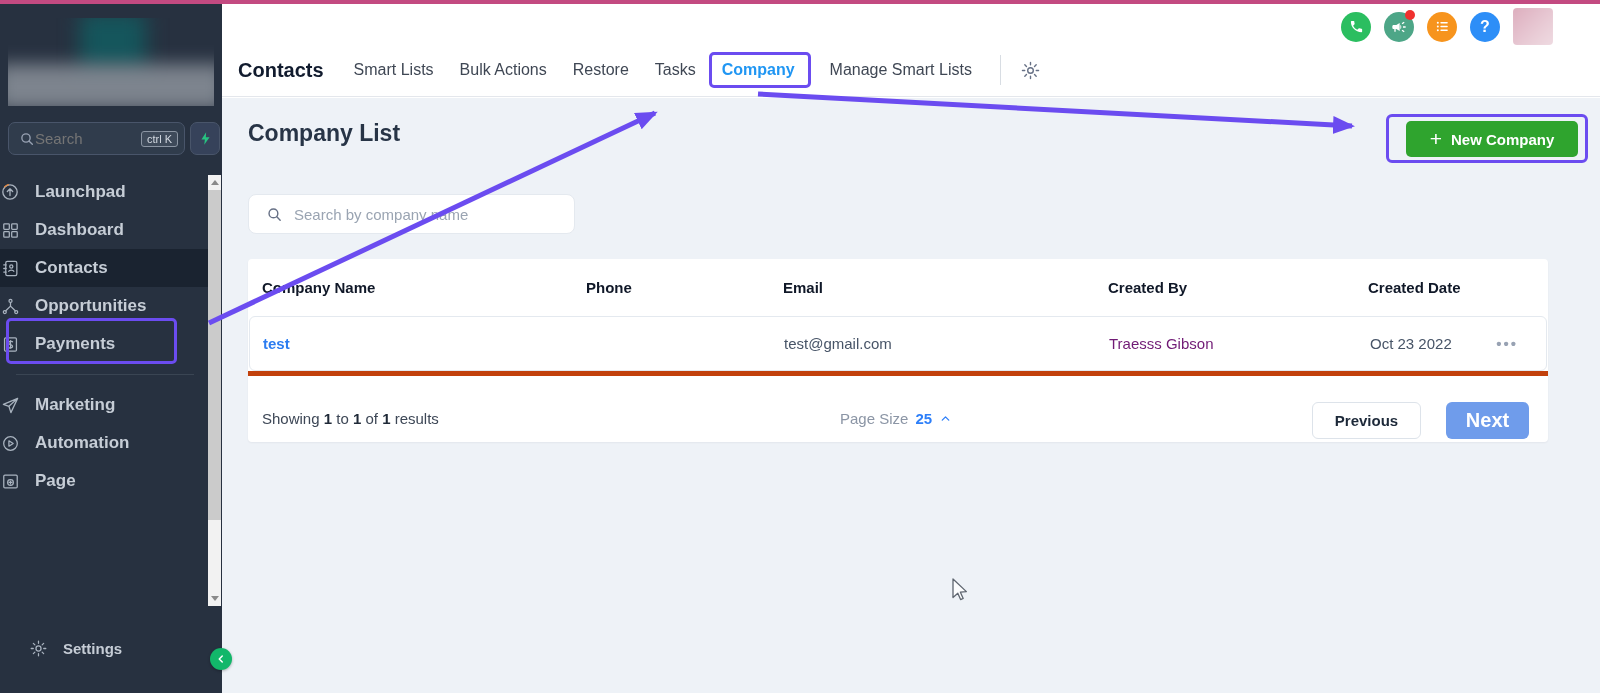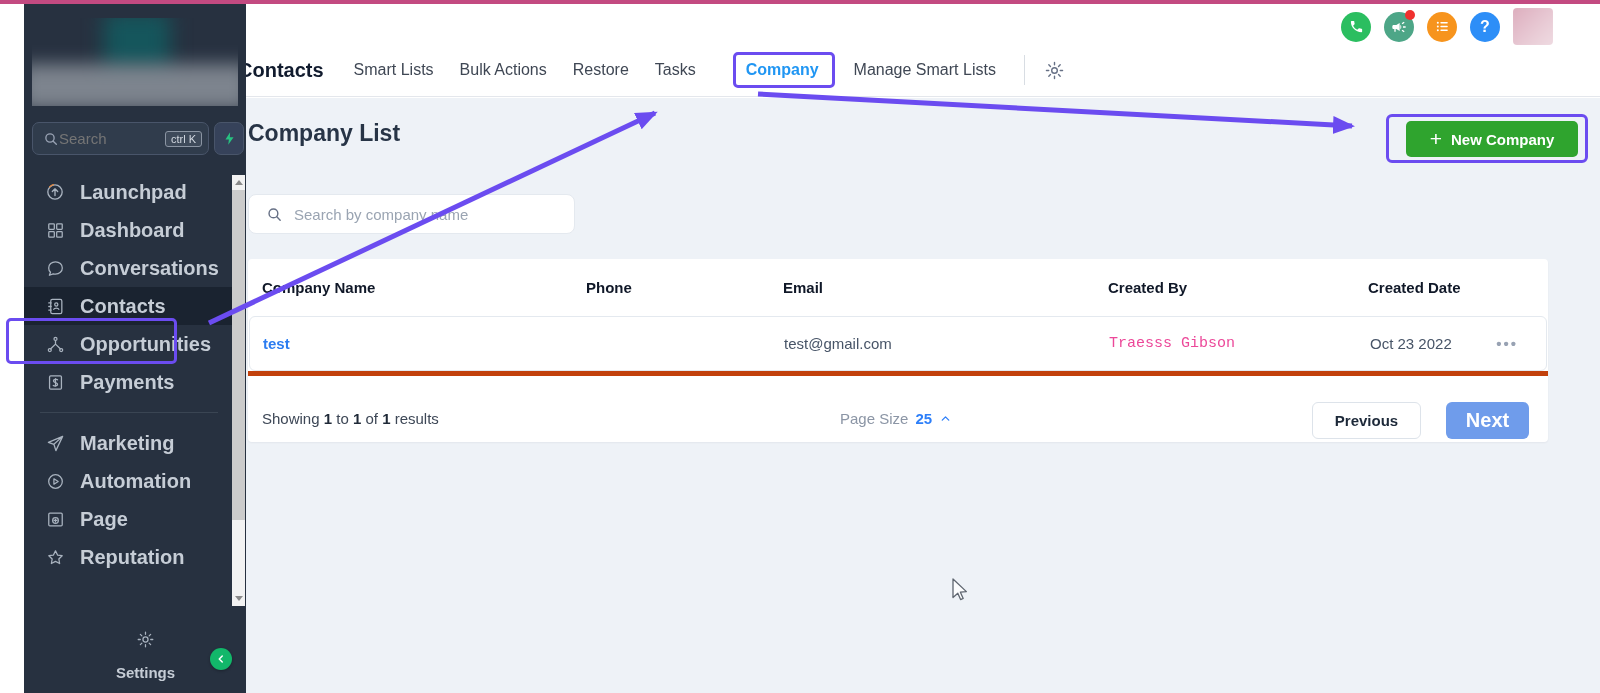--- a/index.html
+++ b/index.html
@@ -3,53 +3,53 @@
 <meta charset="utf-8">
 <style>
   * { margin:0; padding:0; box-sizing:border-box; }
   html,body { width:1600px; height:693px; font-family:"Liberation Sans",sans-serif; background:#fff; overflow:hidden; }
   .page { position:relative; width:1600px; height:693px; background:#fff; overflow:hidden; }
 
   
   .topbar { position:absolute; left:0; top:0; width:1600px; height:4px; background:#C34A81; z-index:5; }
 
   
-  .sidebar { position:absolute; left:0; top:4px; width:222px; height:689px; background:#273140; z-index:10;margin-left:24px; }
+  .sidebar { position:absolute; left:0; top:4px; width:222px; height:689px; background:#273140; z-index:10; }
   .logo-wrap { position:absolute; left:8px; top:14px; width:206px; height:88px; overflow:hidden; }
   .logo-blob-teal { position:absolute; left:72px; top:-6px; width:66px; height:56px; background:#15565c; filter:blur(10px); }
   .logo-blob-gray { position:absolute; left:-12px; top:46px; width:230px; height:46px; background:#9aa0a8; opacity:.75; filter:blur(9px); }
 
   .side-search { position:absolute; left:8px; top:118px; width:177px; height:33px; background:#303c4c; border:1px solid #49556a; border-radius:7px; display:flex; align-items:center; padding:0 6px 0 10px; }
   .side-search input { flex:1; border:none; outline:none; background:transparent; color:#93a0b0; font-size:15px; min-width:0; }
   .kbd-badge { font-size:11px; color:#d3d9e1; background:#3e4a5a; border:1px solid #8b95a3; border-radius:3px; padding:1px 5px; white-space:nowrap; }
   .bolt-btn { position:absolute; left:190px; top:118px; width:30px; height:33px; background:#36425a; border:1px solid #49556a; border-radius:7px; display:flex; align-items:center; justify-content:center; }
 
   .nav-scroll { position:absolute; left:0; top:169px; width:222px; height:433px; overflow:hidden; }
-  .nav-item { position:relative; height:38px; display:flex; align-items:center; gap:15px; padding-left:21px; color:#c6cdd6; font-size:20px; font-weight:600; cursor:pointer; width:208px; }
+  .nav-item { position:relative; height:38px; display:flex; align-items:center; gap:15px; color:#c6cdd6; font-size:17px; font-weight:600; cursor:pointer; width:208px; }
   .nav-item.active { background:#1a2330; }
   .nav-divider { height:1px; background:#3a4553; margin:11px 14px 11px 16px; width:178px; }
   .nav-icon { width:20px; height:20px; flex:0 0 20px; display:flex; align-items:center; justify-content:center; }
   .nav-icon svg { stroke:#a9b3bf; fill:none; stroke-width:1.6; stroke-linecap:round; stroke-linejoin:round; }
 
   .side-scrollbar { position:absolute; left:208px; top:171px; width:13px; height:431px; background:#f2f2f2; }
   .sb-arrow { position:absolute; left:0; width:13px; height:13px; display:flex; align-items:center; justify-content:center; }
   .sb-arrow.up { top:1px; } .sb-arrow.down { bottom:1px; }
   .tri-up { width:0; height:0; border-left:4px solid transparent; border-right:4px solid transparent; border-bottom:5px solid #8a8a8a; }
   .tri-down { width:0; height:0; border-left:4px solid transparent; border-right:4px solid transparent; border-top:5px solid #8a8a8a; }
   .sb-thumb { position:absolute; left:0; top:15px; width:13px; height:330px; background:#cbcbcb; }
 
-  .settings-item { position:absolute; left:0; top:625px; width:222px; height:38px; display:flex; align-items:center; gap:15px; padding-left:21px; color:#c6cdd6; font-size:15px; font-weight:600; cursor:pointer;flex-direction:column; }
+  .settings-item { position:absolute; left:0; top:625px; width:222px; height:38px; display:flex; align-items:center; gap:15px; padding-left:28px; color:#c6cdd6; font-size:15px; font-weight:600; cursor:pointer; }
   .collapse-btn { position:absolute; left:210px; top:648px; width:22px; height:22px; border-radius:50%; background:#12B76A; display:flex; align-items:center; justify-content:center; z-index:30; box-shadow:0 1px 3px rgba(0,0,0,.3); }
 
   
   .topnav { position:absolute; left:222px; top:4px; width:1378px; height:93px; background:#fff; border-bottom:1px solid #e4e7ec; z-index:8; }
   .tabs-row { position:absolute; left:16px; top:40px; height:52px; display:flex; align-items:center; }
   .page-title { font-size:20px; font-weight:700; color:#111B2E; margin-right:30px; }
   .tab { font-size:16px; color:#3F4754; font-weight:500; margin-right:26px; cursor:pointer; white-space:nowrap; }
-  .tab.active { color:#2096F3; font-weight:600; position:relative; margin-left:24px; margin-right:35px; }
+  .tab.active { color:#2096F3; font-weight:600; position:relative; margin-left:0; margin-right:35px; }
   .tab-box { position:absolute; left:-13px; right:-16px; top:-9px; bottom:-9px; border:3px solid #6B4CF0; border-radius:5px; pointer-events:none; }
   .tab-divider { width:1px; height:30px; background:#d8dde3; margin:0 18px 0 2px; }
   .gear-btn { width:24px; height:24px; display:flex; align-items:center; justify-content:center; cursor:pointer; }
   .gear-btn svg { stroke:#667085; fill:none; stroke-width:1.6; stroke-linecap:round; }
 
   .header-icons { position:absolute; right:47px; top:4px; display:flex; align-items:center; gap:13px; }
   .hicon { width:30px; height:30px; border-radius:50%; display:flex; align-items:center; justify-content:center; position:relative; cursor:pointer; }
   .hicon .dot { position:absolute; right:-1px; top:-2px; width:10px; height:10px; border-radius:50%; background:#F0312E; }
   .hicon .qmark { color:#fff; font-weight:700; font-size:16px; }
   .avatar { width:40px; height:37px; border-radius:4px; overflow:hidden; position:relative; cursor:pointer; }
@@ -62,21 +62,21 @@
   .search-box { position:absolute; left:26px; top:96px; width:327px; height:40px; background:#fff; border:1px solid #e4e9ef; border-radius:8px; display:flex; align-items:center; padding:0 12px 0 17px; gap:11px; }
   .search-box input { flex:1; border:none; outline:none; font-size:15px; color:#475467; background:transparent; min-width:0; }
   .search-box input::placeholder { color:#9aa4b2; }
 
   .table-card { position:absolute; left:26px; top:161px; width:1300px; height:183px; background:#fff; border-radius:4px; box-shadow:0 1px 2px rgba(16,24,40,.05); }
   .thead { position:absolute; left:0; top:0; width:100%; height:57px; }
   .th { position:absolute; top:0; height:57px; display:flex; align-items:center; font-size:15px; font-weight:700; color:#101828; }
   .trow { position:absolute; left:1px; right:1px; top:57px; height:55px; background:#fff; border:1px solid #e4e9ef; border-radius:6px; }
   .td { position:absolute; top:0; height:53px; display:flex; align-items:center; font-size:15px; color:#475467; }
   .td.link { color:#2B7CF0; font-weight:600; cursor:pointer; }
-  .td.muted { color:#ec4899;font-family:Liberation Mono, monospace; }
+  .td.muted { color:#701a75; }
   .row-actions { position:absolute; right:28px; top:0; height:53px; display:flex; align-items:center; color:#98A2B3; font-size:15px; font-weight:700; letter-spacing:2px; cursor:pointer; }
 
   .tfoot { position:absolute; left:0; right:0; top:112px; bottom:0; border-top:5px solid #c2410c; }
   .showing { position:absolute; left:14px; top:34px; font-size:15px; color:#3d4756; }
   .showing b { font-weight:700; color:#1f2937; }
   .pagesize { position:absolute; left:592px; top:34px; font-size:15px; color:#8B95A5; display:flex; align-items:center; gap:7px; cursor:pointer; }
   .pagesize .val { color:#2D7FF9;font-weight:bold; }
   .btn-prev { position:absolute; left:1064px; top:26px; width:109px; height:37px; background:#fff; border:1px solid #dde3ea; border-radius:6px; font-size:15px; font-weight:700; color:#1D2939; cursor:pointer; font-family:inherit; }
   .btn-next { position:absolute; left:1198px; top:26px; width:83px; height:37px; background:#6F9CEB; border:none; border-radius:6px; font-size:20px; font-weight:700; color:#fff; cursor:pointer; font-family:inherit; }
 
@@ -136,28 +136,20 @@
         <span class="nav-icon">
           <svg width="19" height="19" viewBox="0 0 24 24">
               <rect x="3.5" y="3.5" width="7" height="7" rx="1"></rect>
               <rect x="13.5" y="3.5" width="7" height="7" rx="1"></rect>
               <rect x="3.5" y="13.5" width="7" height="7" rx="1"></rect>
               <rect x="13.5" y="13.5" width="7" height="7" rx="1"></rect>
             </svg>
         </span>
         <span>Dashboard</span>
       </div>
-      <div class="nav-item">
-        <span class="nav-icon">
-          <svg width="19" height="19" viewBox="0 0 24 24">
-              <path d="M12 3.5c4.9 0 8.6 3.4 8.6 7.8s-3.7 7.8-8.6 7.8c-1 0-2-.14-2.9-.4L4.3 20.5l1.4-3.7c-1.5-1.4-2.3-3.3-2.3-5.5 0-4.4 3.7-7.8 8.6-7.8z"></path>
-            </svg>
-        </span>
-        <span>Conversations</span>
-      </div>
       <div class="nav-item active">
         <span class="nav-icon">
           <svg width="19" height="19" viewBox="0 0 24 24">
               <rect x="6" y="3" width="14" height="18" rx="2"></rect>
               <path d="M3.5 7.5 h3 M3.5 12 h3 M3.5 16.5 h3"></path>
               <circle cx="13" cy="9.5" r="2"></circle>
               <path d="M9.8 15.6 c.8-1.9 5.6-1.9 6.4 0"></path>
             </svg>
         </span>
         <span>Contacts</span>
@@ -202,28 +194,20 @@
       </div>
       <div class="nav-item">
         <span class="nav-icon">
           <svg width="19" height="19" viewBox="0 0 24 24">
               <rect x="3.5" y="4" width="17" height="16" rx="1.5"></rect>
               <circle cx="12" cy="13.2" r="3.6"></circle>
               <path d="M12 11.4 v3.6 M10.2 13.2 h3.6"></path>
             </svg>
         </span>
         <span>Page</span>
-      </div>
-      <div class="nav-item">
-        <span class="nav-icon">
-          <svg width="19" height="19" viewBox="0 0 24 24">
-              <path d="M12 3.6 l2.6 5.3 5.8.8 -4.2 4.1 1 5.8 L12 16.9 l-5.2 2.7 1-5.8 L3.6 9.7 l5.8-.8 Z"></path>
-            </svg>
-        </span>
-        <span>Reputation</span>
       </div>
     </div>
 
     <div class="side-scrollbar">
       <div class="sb-arrow up">
           <div class="tri-up"></div>
         </div>
       <div class="sb-thumb"></div>
       <div class="sb-arrow down">
           <div class="tri-down"></div>

